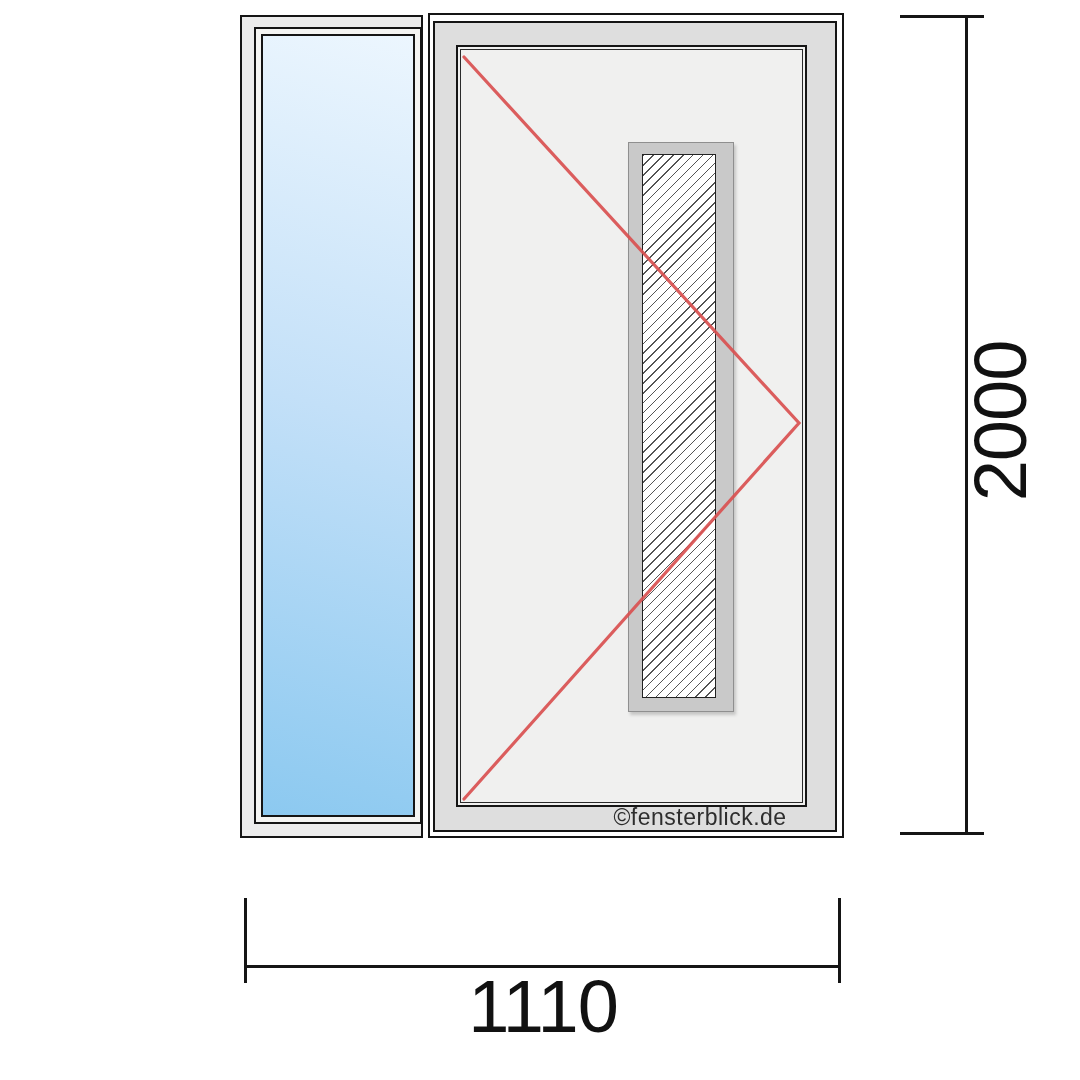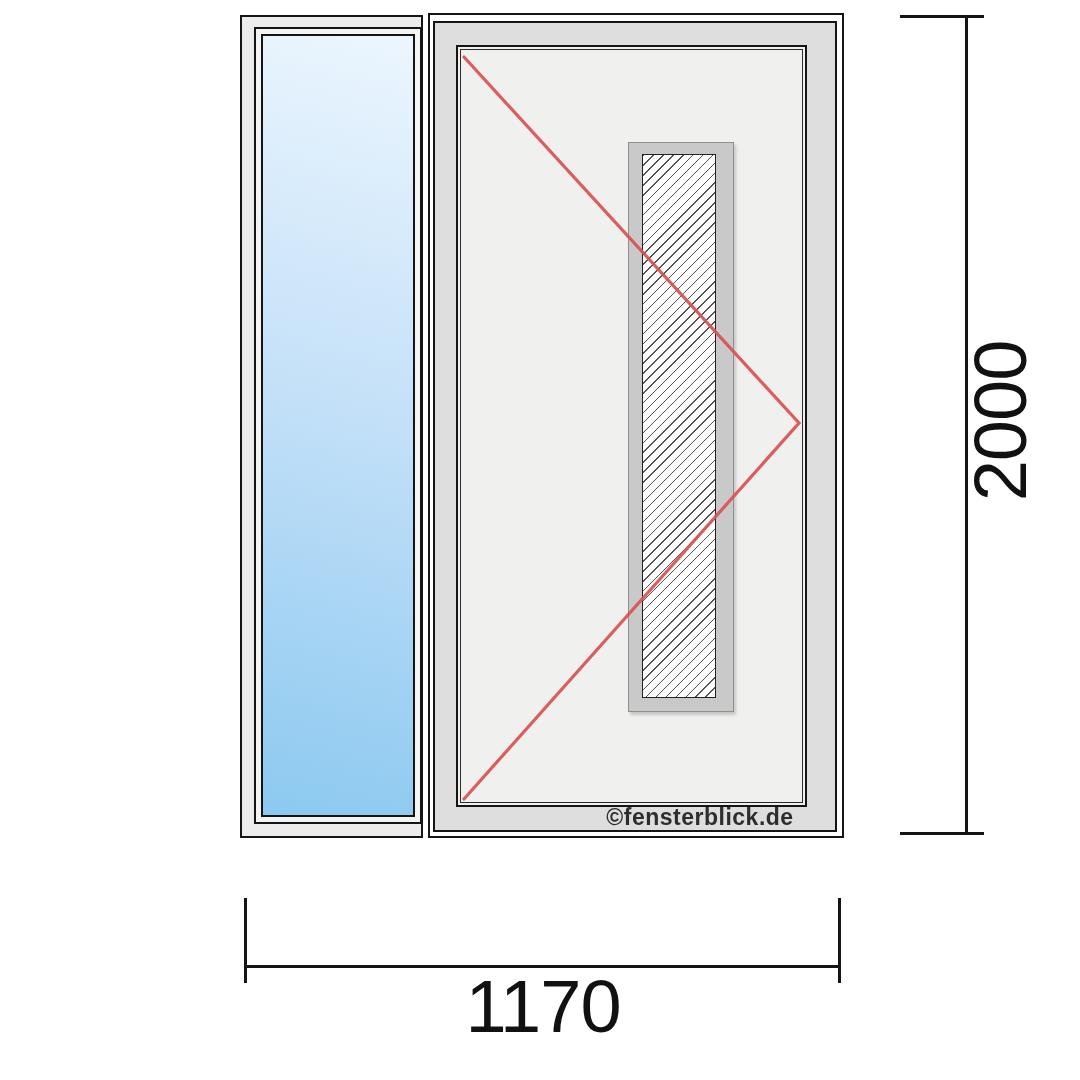--- a/index.html
+++ b/index.html
@@ -91,21 +91,21 @@
     stroke-linecap: round;
     stroke-linejoin: miter;
     opacity: 0.92;
   }
 
   
   .watermark {
     left: 600px; top: 804px; width: 200px;
     text-align: center;
     font-size: 23px;
-    font-weight: 700;
+    font-weight: 400;
     letter-spacing: 0.5px;
     color: var(--watermark_color);
     line-height: 26px;
   }
 
   
   .dim { background: var(--dim_line); }
   .vdim-line       { left: 965px; top: 16px;  width: 2.5px; height: 818px; }
   .vdim-tick-top   { left: 900px; top: 15px;  width: 84px;  height: 2.5px; }
   .vdim-tick-bot   { left: 900px; top: 832px; width: 84px;  height: 2.5px; }
@@ -155,15 +155,15 @@
   <div class="abs watermark">©fensterblick.de</div>
 
   <div class="abs dim vdim-line"></div>
   <div class="abs dim vdim-tick-top"></div>
   <div class="abs dim vdim-tick-bot"></div>
   <div class="abs dim-label vdim-label">2000</div>
 
   <div class="abs dim hdim-line"></div>
   <div class="abs dim hdim-tick-left"></div>
   <div class="abs dim hdim-tick-right"></div>
-  <div class="abs dim-label hdim-label">1170</div>
+  <div class="abs dim-label hdim-label">1110</div>
 
 </div>
 
 </body></html>

